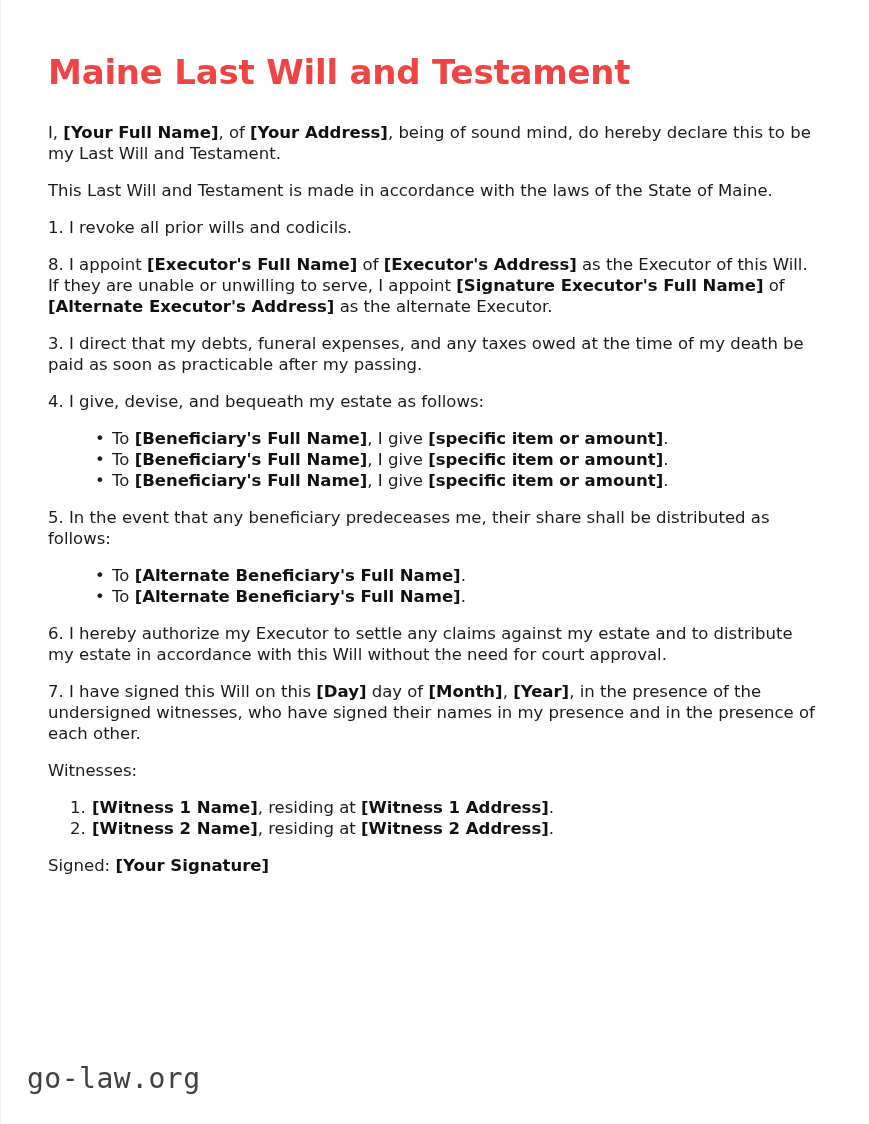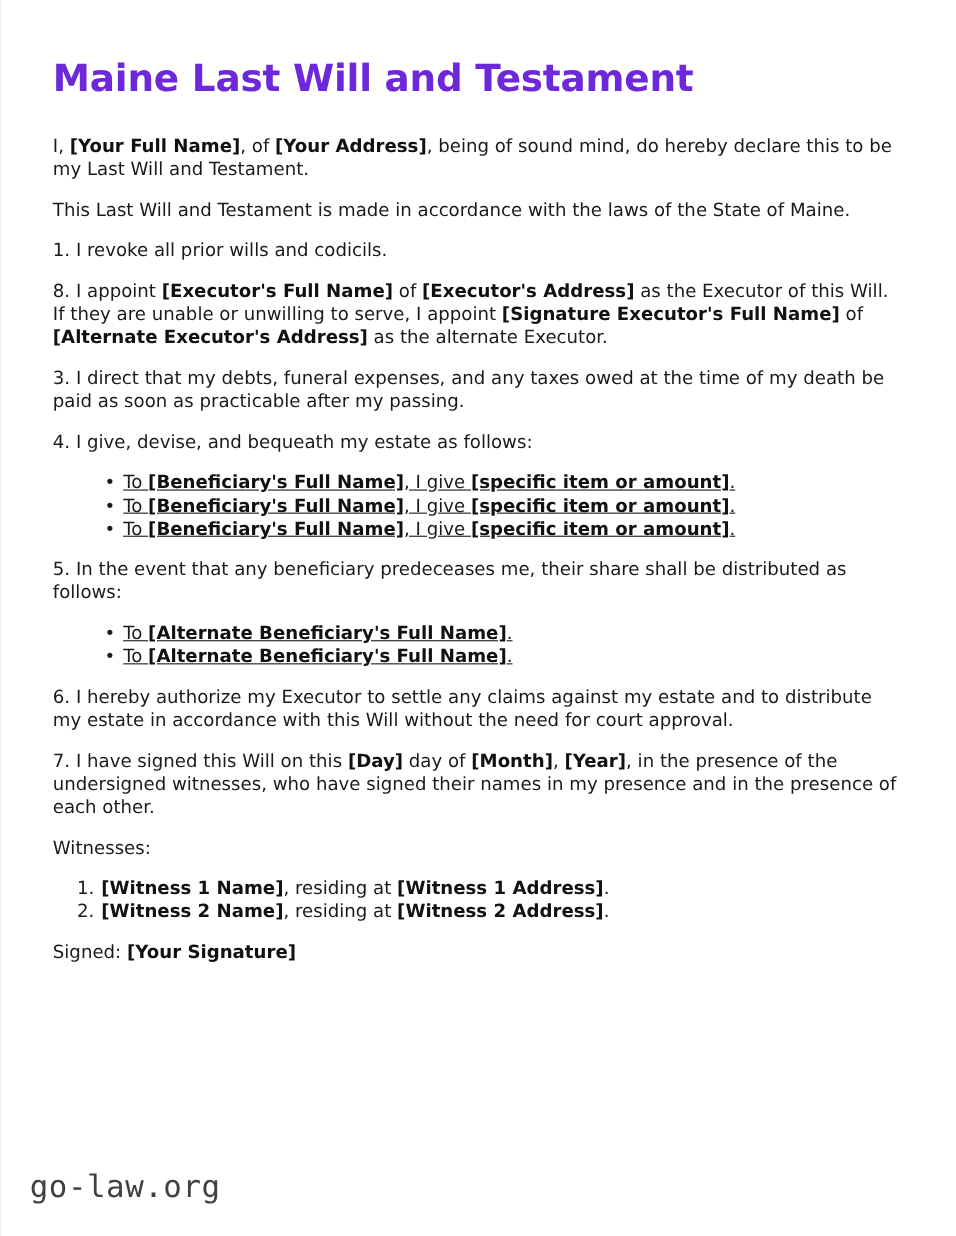--- a/index.html
+++ b/index.html
@@ -30,40 +30,39 @@
     left: 48px;
     top: 52px;
     width: 772px;
   }
   h1.doc-title {
     font-size: 34px;
     font-weight: bold;
     line-height: 1.18;
     letter-spacing: -0.2px;
     margin: 0 0 30px 0;
-    color: #6d28d9;
+    color: #ef4444;
   }
   p.para {
     font-size: 16.5px;
     line-height: 21px;
     margin: 0 0 16px 0;
     color: #1a1a1a;
   }
   p.para:last-child {
     margin-bottom: 0;
   }
   b, strong {
     font-weight: bold;
     color: #111111;
   }
   ul.bullets {
     margin: 0 0 16px 0;
     padding: 0 0 0 47px;
     list-style: none;
-    text-decoration: underline;
   }
   ul.bullets > li {
     font-size: 16.5px;
     line-height: 21px;
     position: relative;
     padding-left: 17px;
     color: #1a1a1a;
   }
   ul.bullets > li::before {
     content: "\2022";

